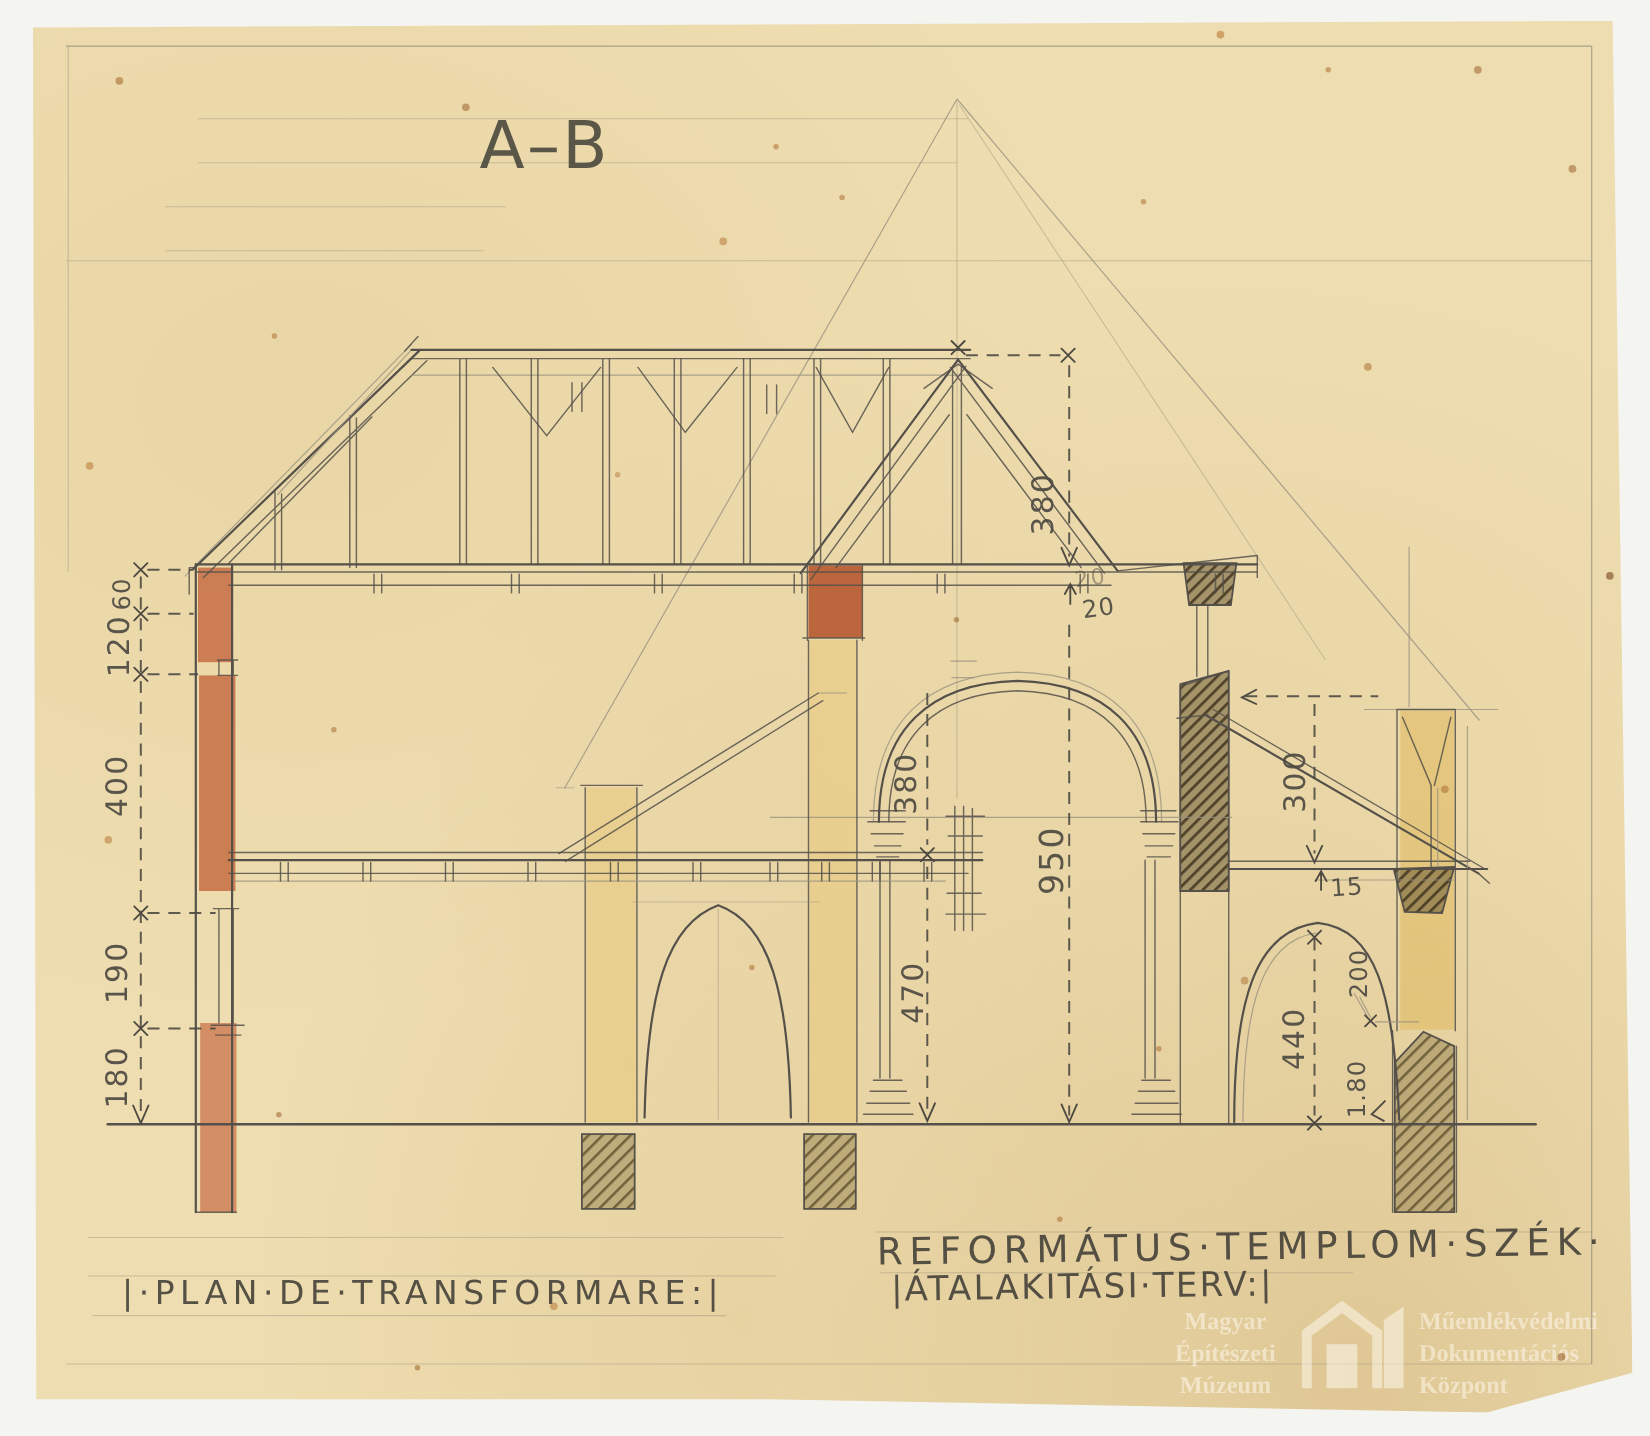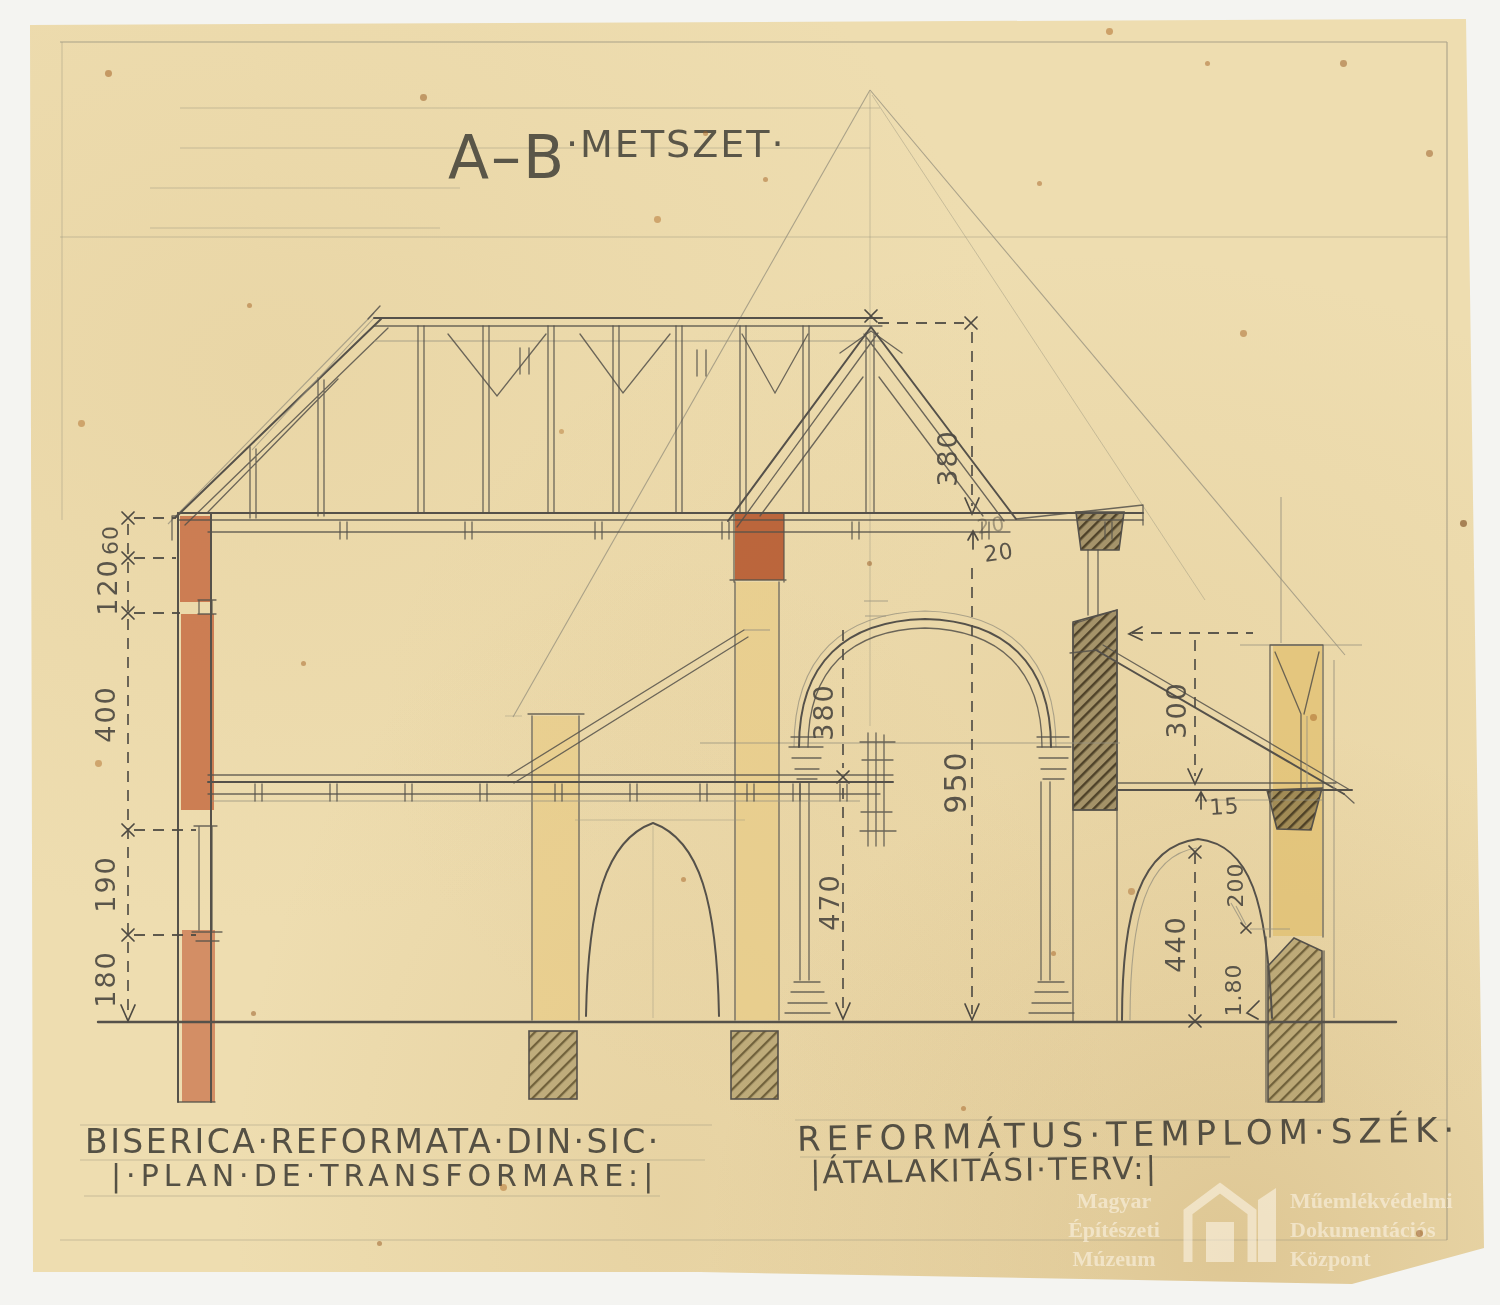--- a/index.html
+++ b/index.html
@@ -225,24 +225,22 @@
       <path class="st" d="M1259,1001 L1247,1013 L1258,1019"></path>
     </g>
 
     <g>
       <path d="M1188,1262 V1212 L1220,1188 L1252,1212 V1262" fill="none" stroke="rgba(255,250,240,0.52)" stroke-width="9"></path>
       <rect x="1206" y="1222" width="28" height="40" fill="rgba(255,250,240,0.52)"></rect>
       <path d="M1258,1262 V1200 L1276,1188 V1262 Z" fill="rgba(255,250,240,0.52)"></path>
     </g>
   </svg>
 
-  <div class="hand tab" style="left:448px;top:98px;margin-top:24px;">A–B</div>
-  <div class="hand t1" style="left:566px;top:122px;">·METSZET·</div>
-
-  <div class="hand cap1" style="left:85px;top:1122px;">BISERICA·REFORMATA·DIN·SIC·</div>
+  <div class="hand tab" style="left:436px;top:98px;">A–B</div>
+
   <div class="hand cap2" style="left:95px;top:1158px;">|·PLAN·DE·TRANSFORMARE:|</div>
   <div class="hand cap3" style="left:797px;top:1114px;">REFORMÁTUS·TEMPLOM·SZÉK·</div>
   <div class="hand cap4" style="left:810px;top:1152px;">|ÁTALAKITÁSI·TERV:|</div>
 
   <div class="wmtxt" style="left:1048px;top:1186px;width:132px;text-align:center;">
     <div>Magyar</div>
     <div>Építészeti</div>
     <div>Múzeum</div>
   </div>
   <div class="wmtxt" style="left:1290px;top:1186px;width:185px;text-align:left;">

